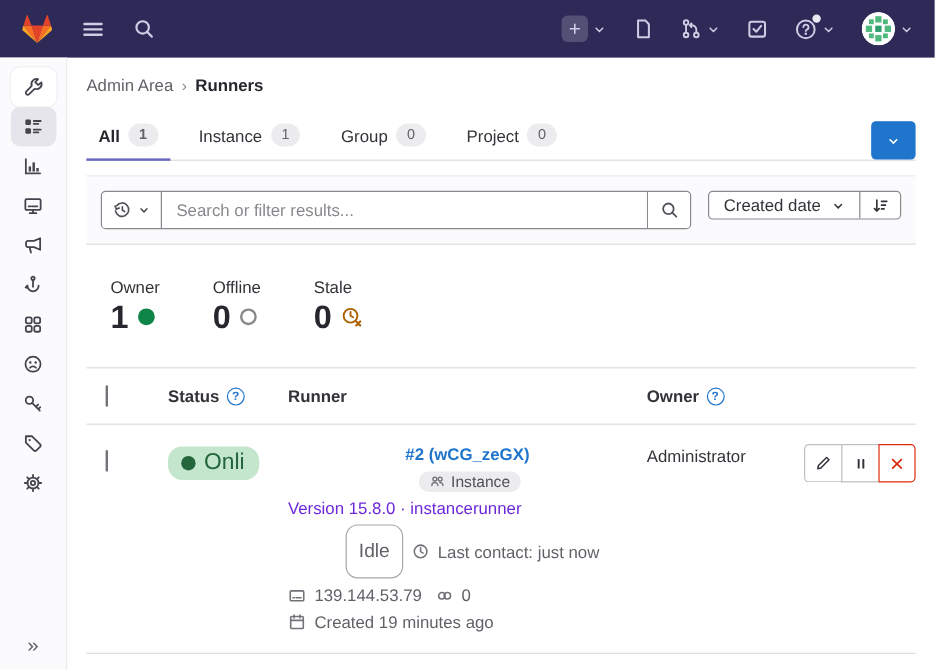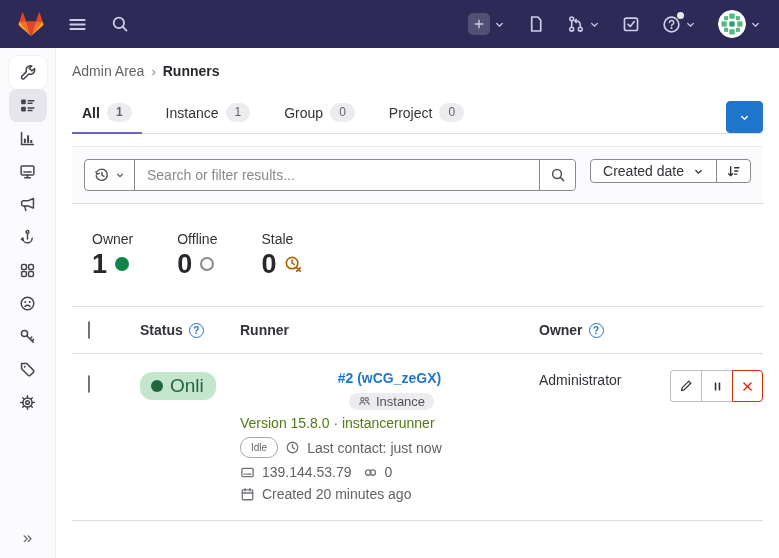--- a/index.html
+++ b/index.html
@@ -162,22 +162,23 @@
   .runner-cell .line { display:flex; align-items:center; gap:7px; margin-bottom:6px; color:#626168; }
   .runner-name { color:#1f75cb; font-weight:700; cursor:pointer; }
   .type-badge {
     display:inline-flex; align-items:center; gap:5px;
     background:#ececef; color:#535158; border-radius:10px;
     padding:1px 9px; font-size:13px; margin-left:4px;
   }
   .version-line { color:#333238; }
   .idle-badge {
     display:inline-flex; align-items:center; border:1px solid #a8a7ae;
-    border-radius:10px; padding:0 10px; font-size:10px; color:#626168;
+    border-radius:10px; padding:12px 10px; font-size:16px; color:#626168;
     line-height:19px;
+    margin-left:48px;
   }
   .meta-ic { color:#737278; flex:0 0 auto; }
 
   .owner-link { color:#333238; cursor:pointer; }
 
   .actions { display:flex; }
   .act-btn {
     width:31px; height:32px; background:#fff; border:1px solid #bfbfc3;
     display:flex; align-items:center; justify-content:center;
     color:#333238; cursor:pointer;
@@ -500,21 +501,21 @@
               <svg width="13" height="13" viewBox="0 0 16 16" fill="none" stroke="#737278" stroke-width="1.4">
                 <circle cx="5.4" cy="5.2" r="2"></circle>
                 <path d="M2.3 11.8a3.1 3.1 0 0 1 6.2 0" stroke-linecap="round"></path>
                 <circle cx="10.8" cy="5.2" r="2"></circle>
                 <path d="M10.4 8.7a3.1 3.1 0 0 1 3.3 3.1" stroke-linecap="round"></path>
               </svg>
               <span>Instance</span>
             </span>
           </div>
           <div class="line version-line">
-            <span style="color:#4d7c0f;">Version 15.8.0 · instancerunner</span>
+            <span style="color:#6d28d9;">Version 15.8.0 · instancerunner</span>
           </div>
           <div class="line">
             <span class="idle-badge">Idle</span>
             <svg class="meta-ic" width="15" height="15" viewBox="0 0 16 16" fill="none" stroke="currentColor" stroke-width="1.4" stroke-linecap="round">
               <circle cx="8" cy="8" r="5.6"></circle>
                 <path d="M8 4.8v3.4l2.2 1.3"></path>
             </svg>
             <span>Last contact: just now</span>
           </div>
           <div class="line">
@@ -527,21 +528,21 @@
               <circle cx="5.6" cy="8" r="2.9"></circle>
                 <circle cx="10.4" cy="8" r="2.9"></circle>
             </svg>
             <span>0</span>
           </div>
           <div class="line" style="margin-bottom:0;">
             <svg class="meta-ic" width="15" height="15" viewBox="0 0 16 16" fill="none" stroke="currentColor" stroke-width="1.4">
               <rect x="2.4" y="3" width="11.2" height="10.6" rx="1"></rect>
               <path d="M2.4 6.4h11.2M5.4 1.6v2.6M10.6 1.6v2.6" stroke-linecap="round"></path>
             </svg>
-            <span>Created 20 minutes ago</span>
+            <span>Created 19 minutes ago</span>
           </div>
         </span>
         <span class="col-owner" style="padding-top:2px;">
           <span class="owner-link">Administrator</span>
         </span>
         <span class="col-actions">
           <span class="actions">
             <span class="act-btn edit">
               <svg width="14" height="14" viewBox="0 0 16 16">
                   <path d="M2.8 13.2l.7-3 7.7-7.7 2.3 2.3-7.7 7.7-3 .7z" fill="none" stroke="currentColor" stroke-width="1.4" stroke-linejoin="round"></path>

